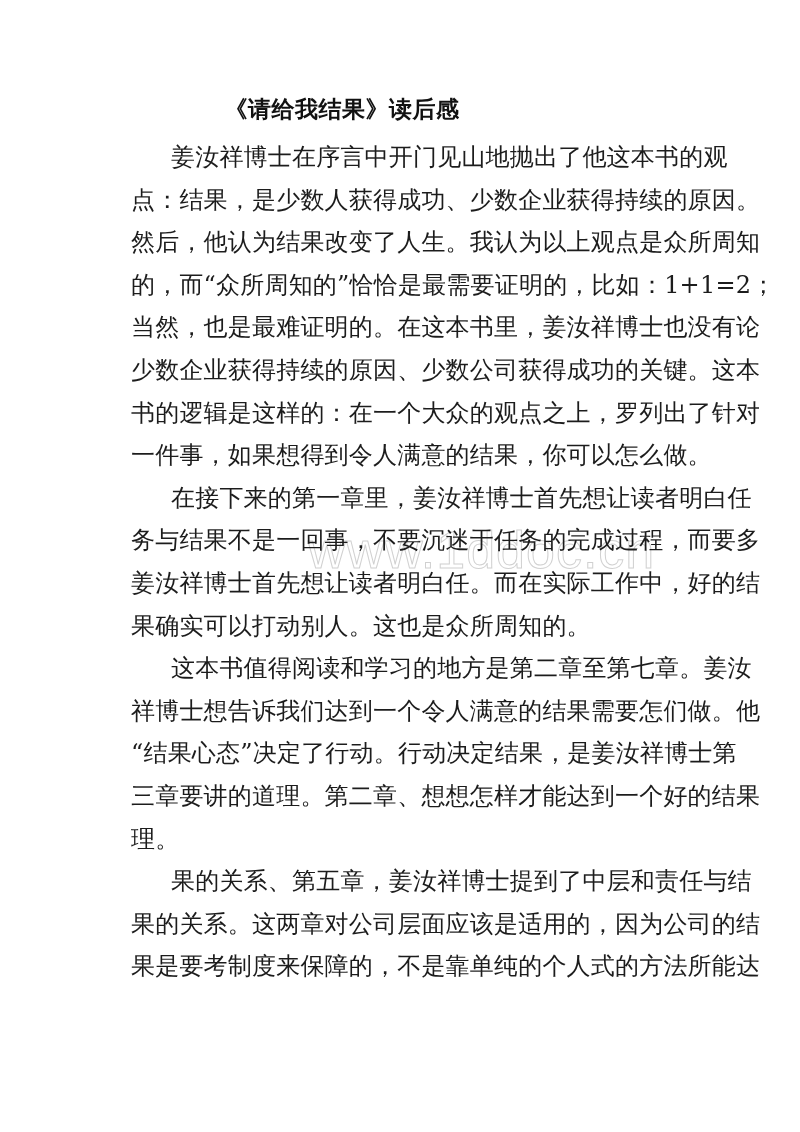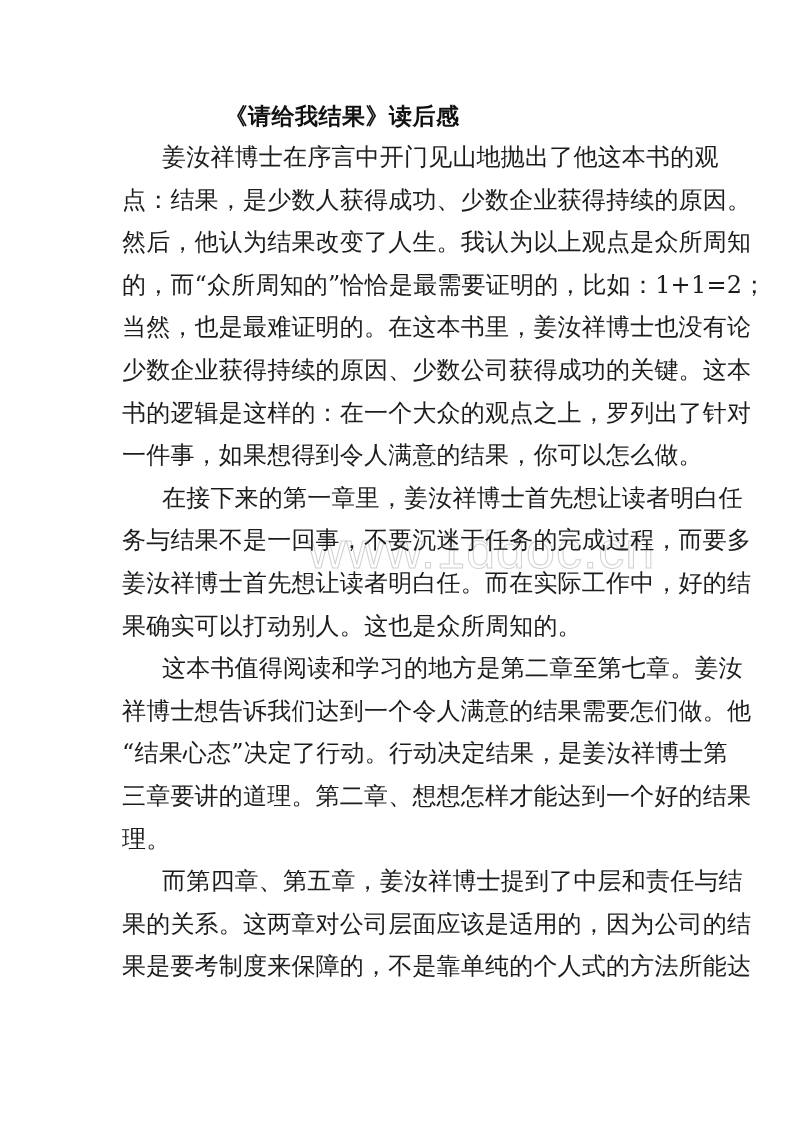--- a/index.html
+++ b/index.html
@@ -18,21 +18,21 @@
     .page {
       position: absolute;
       left: 0; top: 0;
       width: 800px;
       height: 1132px;
       background: #ffffff;
     }
     .title {
       position: absolute;
       left: 0;
-      top: 100px;
+      top: 93px;
       width: 684px;
       text-align: center;
       font-size: 23px;
       font-weight: bold;
       line-height: 32px;
       color: #111111;
       letter-spacing: 0.5px;
     }
     .body-text {
       position: absolute;
@@ -41,20 +41,21 @@
       width: 560px;
     }
     .line {
       display: block;
       height: 42.6px;
       line-height: 32px;
       font-size: 24px;
       white-space: nowrap;
       letter-spacing: 0.2px;
       color: #1c1c1c;
+      margin-left: 9px;
     }
     .line.indent {
       padding-left: 40px;
     }
     .watermark {
       position: absolute;
       left: 308px;
       top: 520px;
       font-family: "Liberation Sans", "DejaVu Sans", sans-serif;
       font-size: 52px;
@@ -97,18 +98,18 @@
 
     <div>
       <span class="line indent">这本书值得阅读和学习的地方是第二章至第七章。姜汝</span>
       <span class="line">祥博士想告诉我们达到一个令人满意的结果需要怎们做。他</span>
       <span class="line">“结果心态”决定了行动。行动决定结果，是姜汝祥博士第</span>
       <span class="line">三章要讲的道理。第二章、想想怎样才能达到一个好的结果</span>
       <span class="line">理。</span>
     </div>
 
     <div>
-      <span class="line indent">而第四章、第五章，姜汝祥博士提到了中层和责任与结</span>
+      <span class="line indent">果的关系、第五章，姜汝祥博士提到了中层和责任与结</span>
       <span class="line">果的关系。这两章对公司层面应该是适用的，因为公司的结</span>
       <span class="line">果是要考制度来保障的，不是靠单纯的个人式的方法所能达</span>
     </div>
   </div>
 </div>
 
 </body></html>

